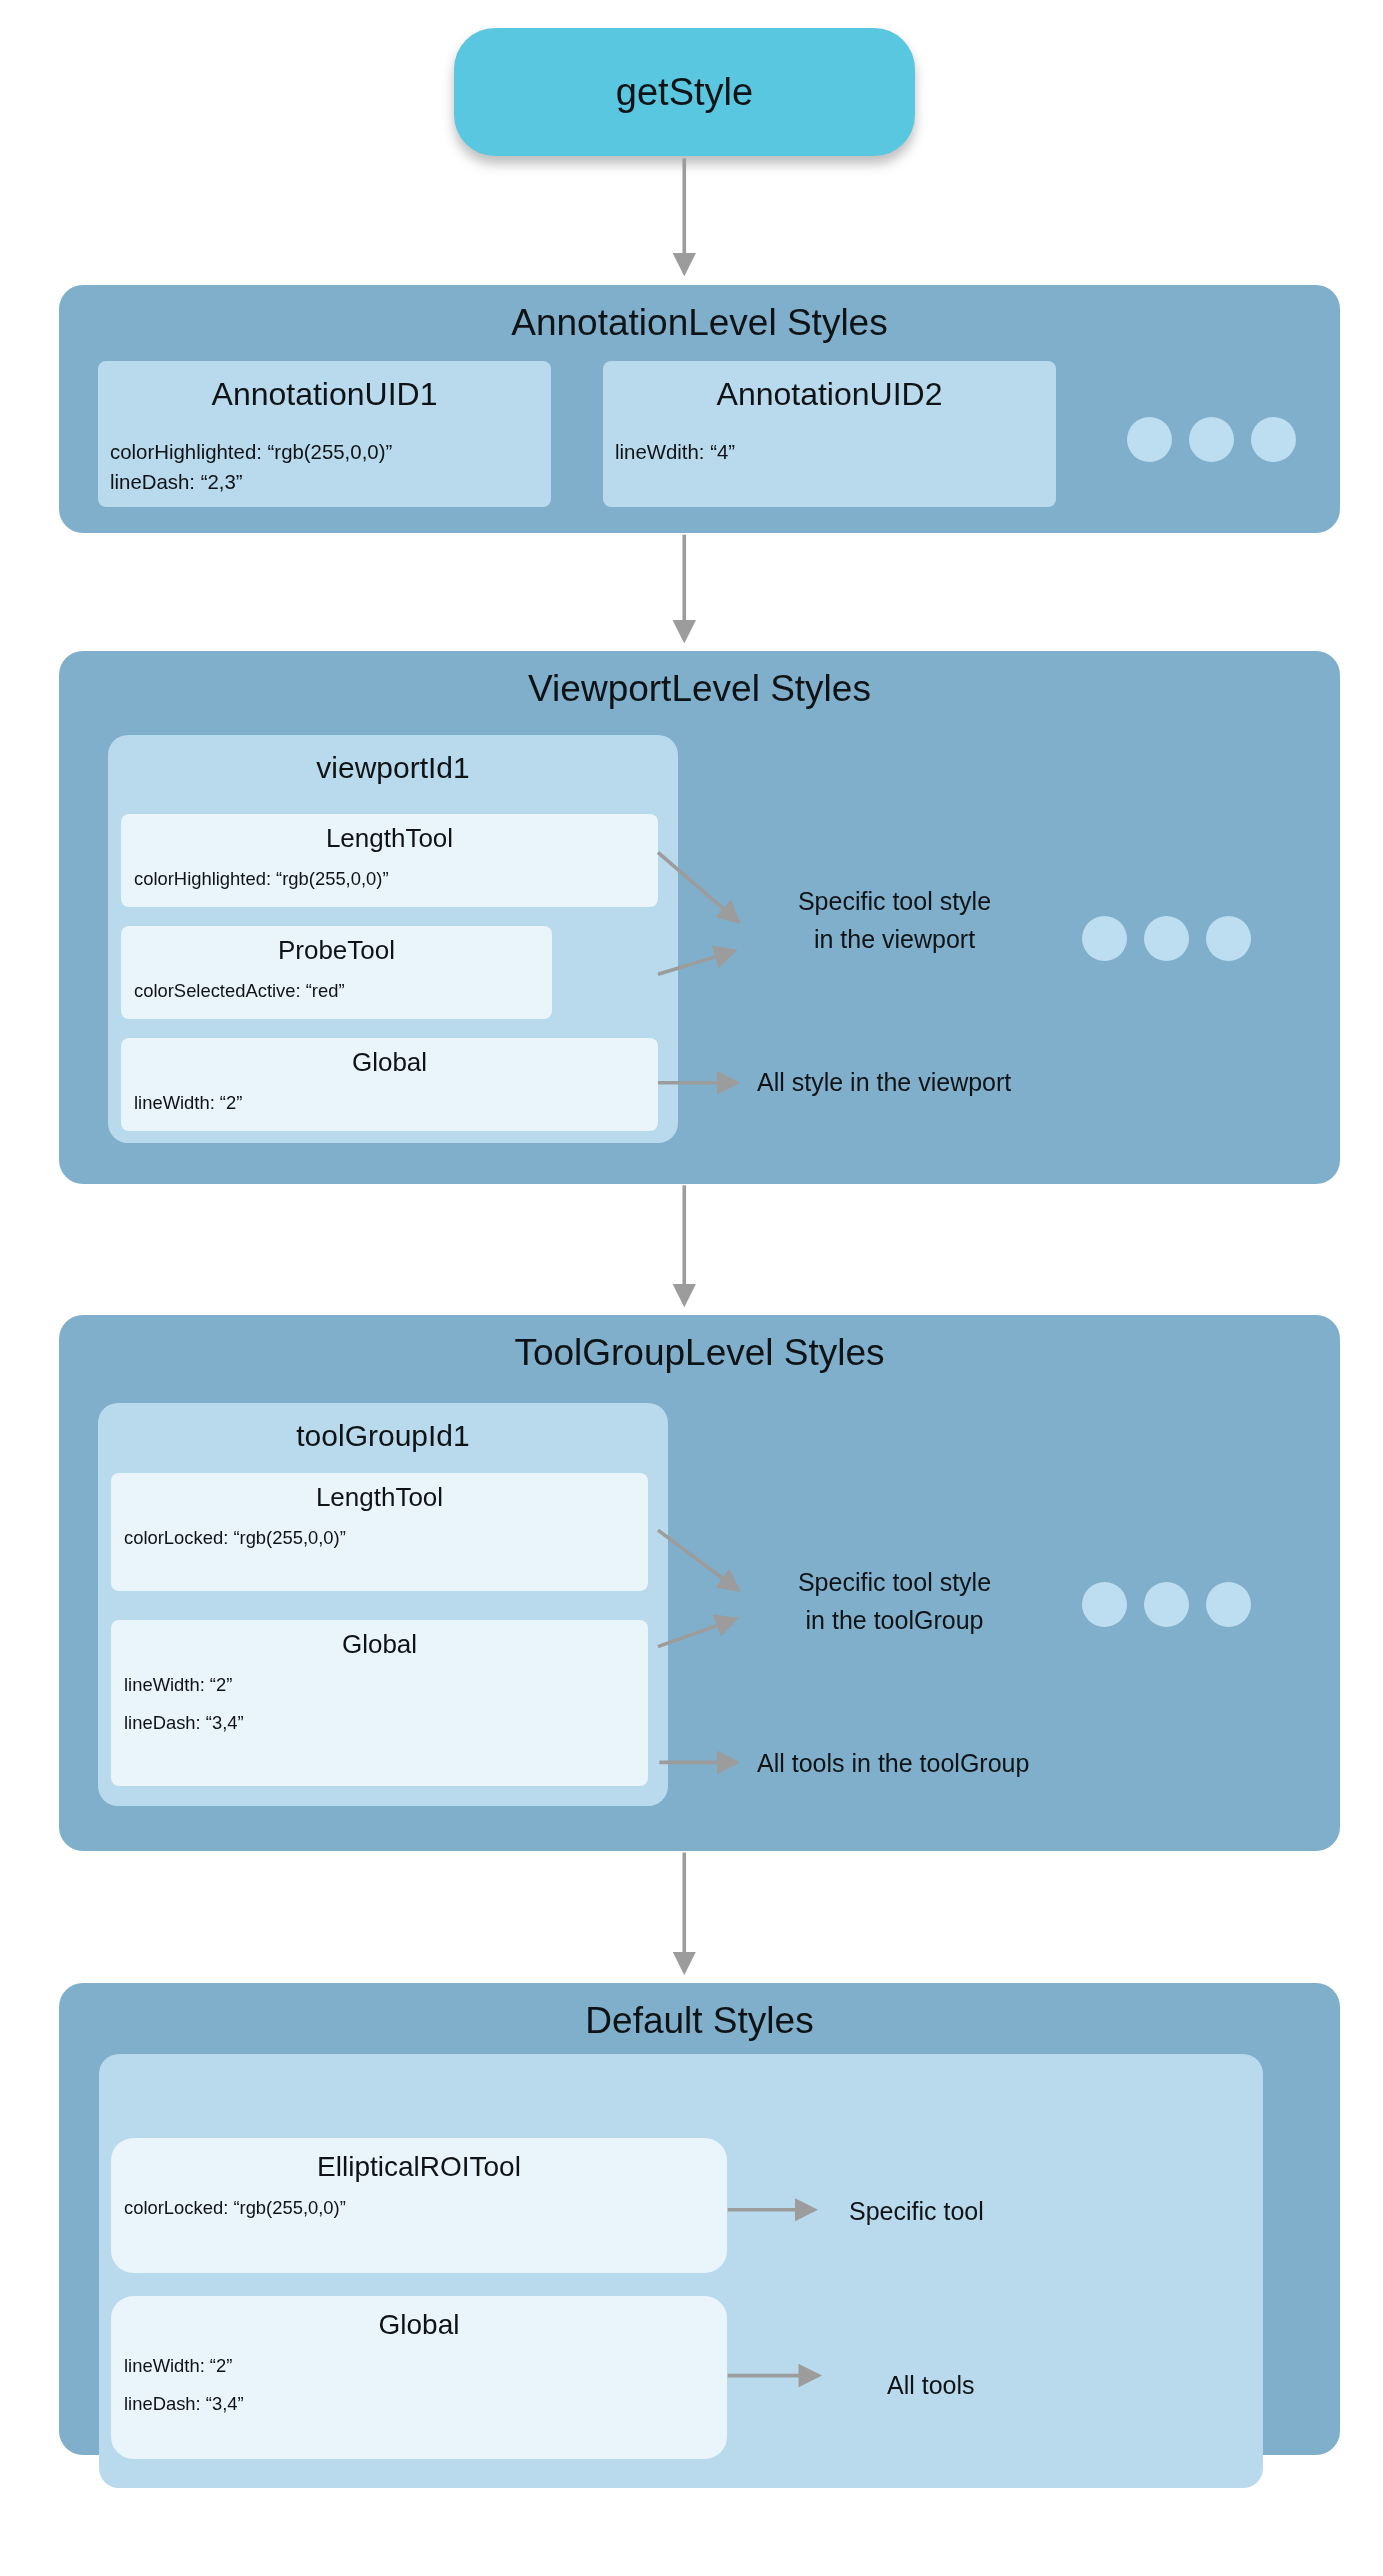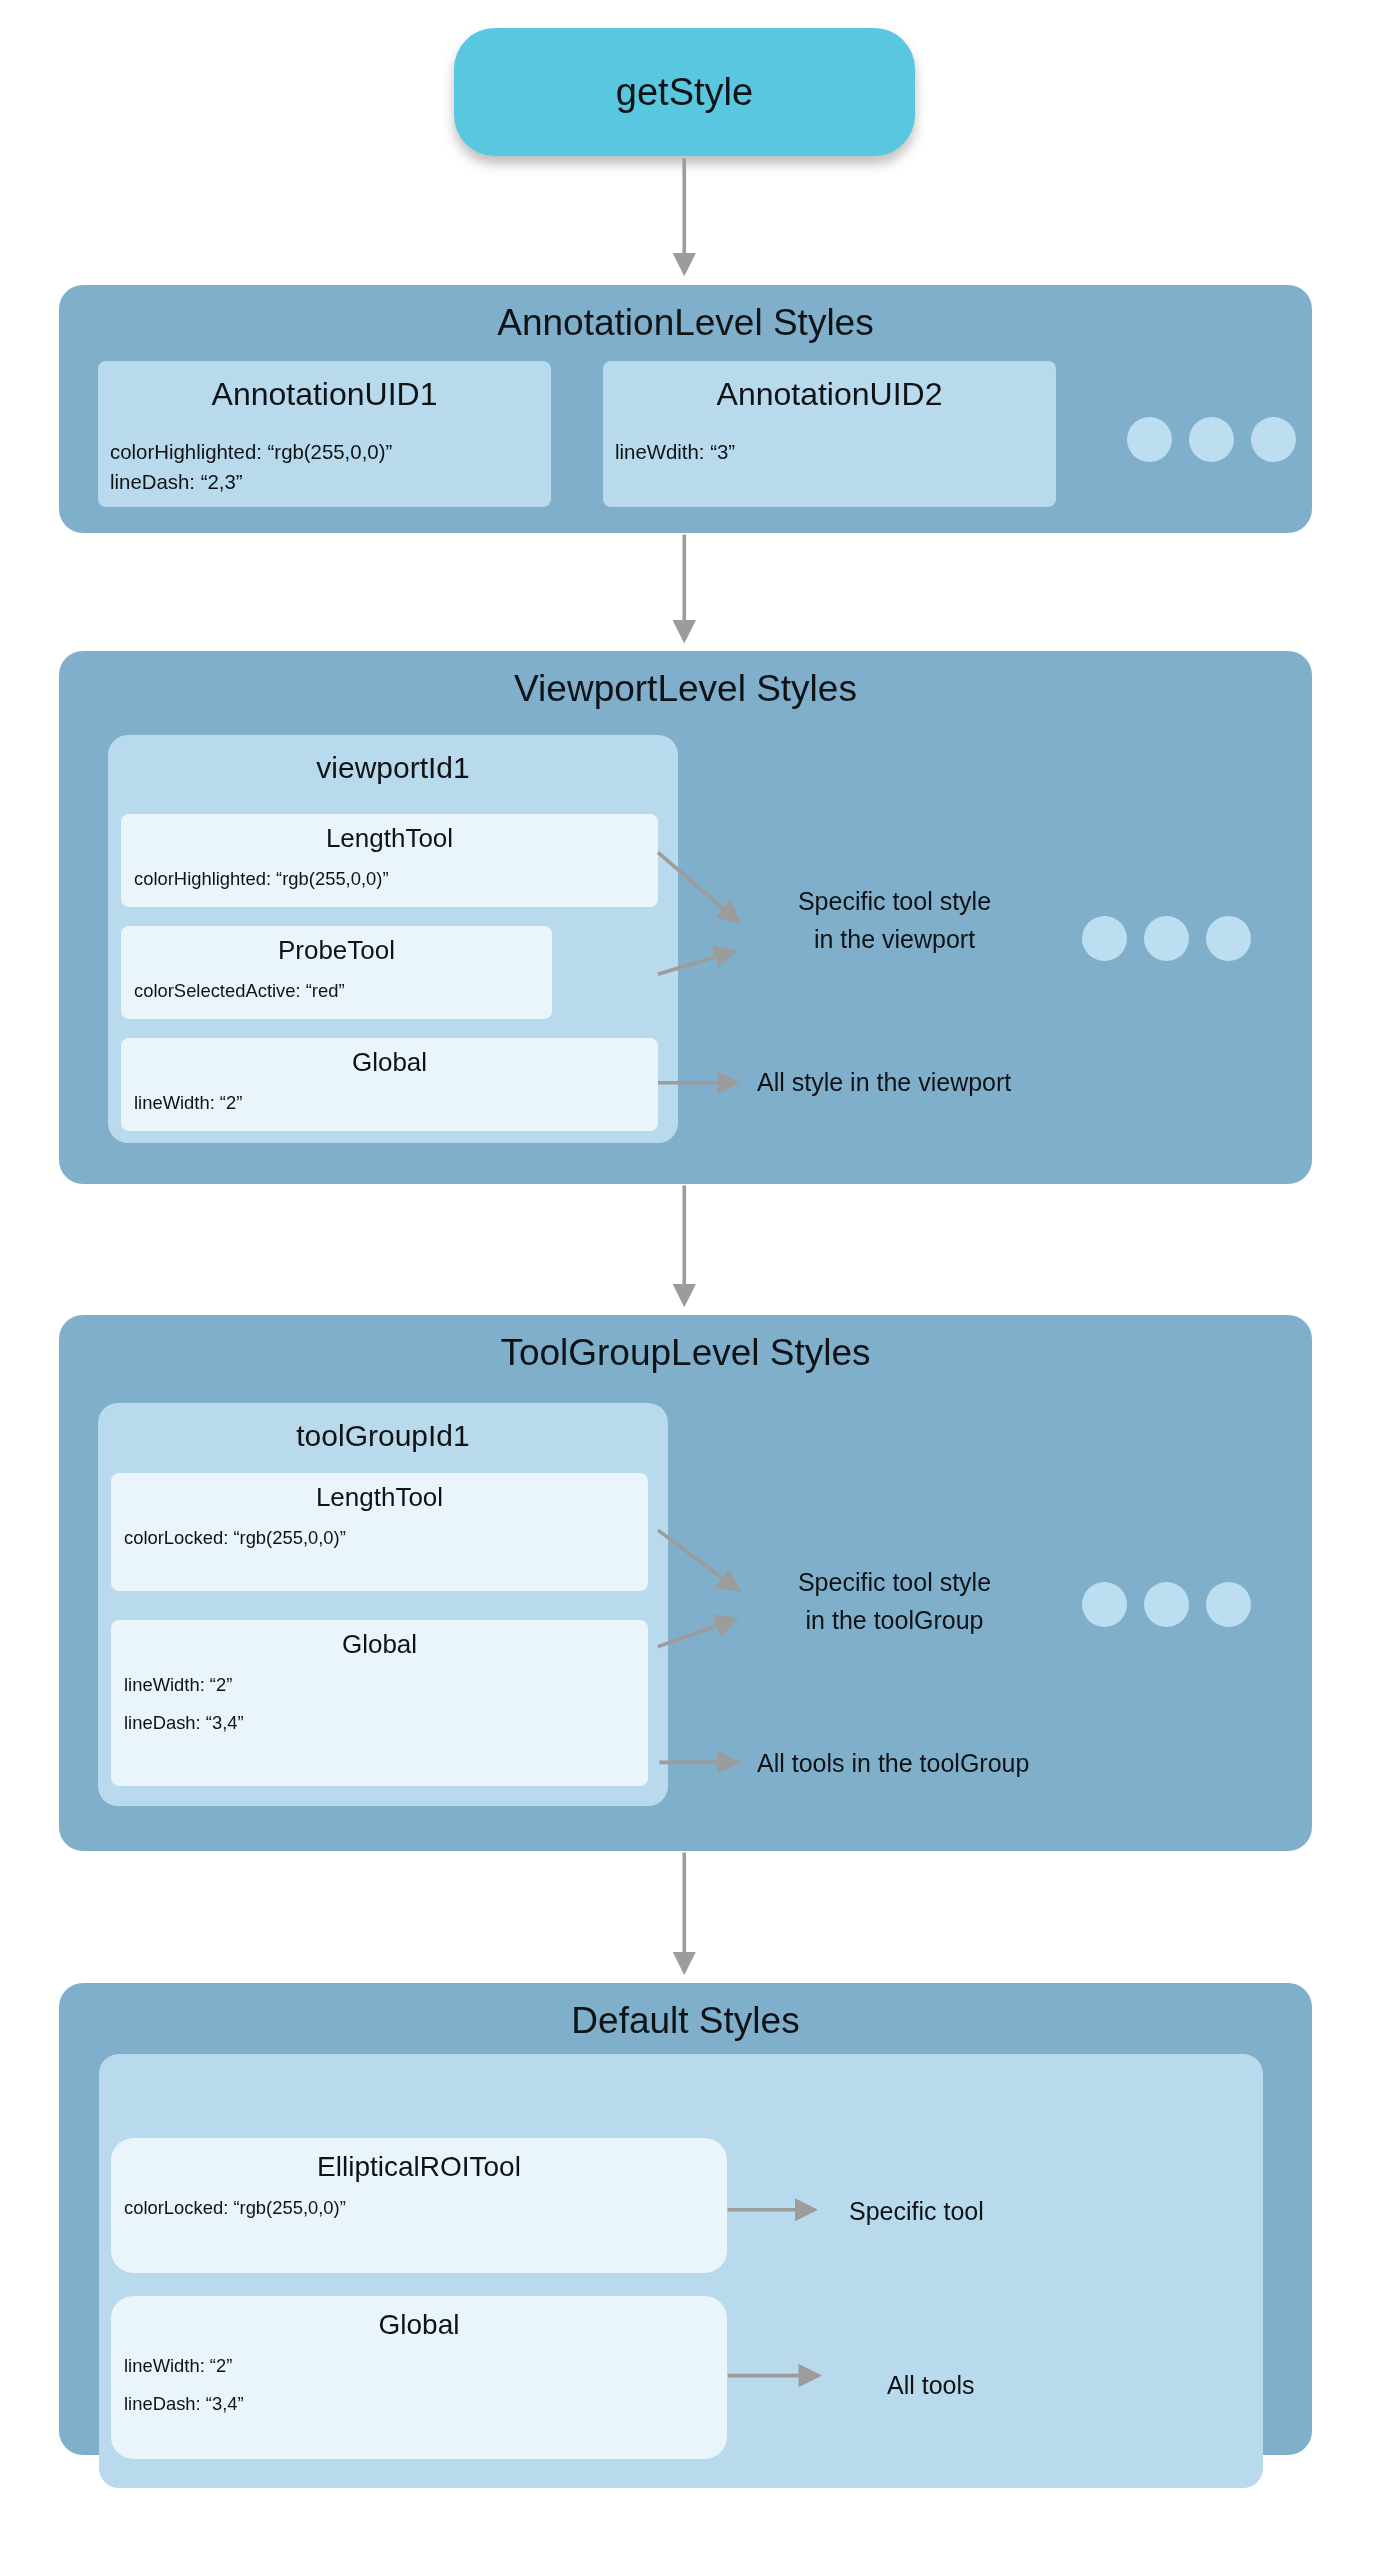--- a/index.html
+++ b/index.html
@@ -18,21 +18,21 @@
     overflow:hidden;
   }
   
   .node{
     position:absolute;left:454px;top:28px;width:461px;height:128px;
     background:var(--node-fill);border-radius:41px;
     display:flex;align-items:center;justify-content:center;
     font-size:38px;box-shadow:0 8px 12px rgba(110,110,110,.45);
   }
   
-  .level{position:absolute;left:59px;width:1253px;background:var(--section-fill);border-radius:24px;}
+  .level{position:absolute;left:59px;width:1253px;background:var(--section-fill);border-radius:24px;padding-left:28px;}
   #level-annotation{top:285px;height:248px;}
   #level-viewport{top:651px;height:533px;}
   #level-toolgroup{top:1315px;height:536px;}
   #level-default{top:1983px;height:472px;}
   .level-title{position:absolute;left:0;right:0;top:17px;text-align:center;font-size:37px;}
   
   .card{position:absolute;background:var(--group-fill);border-radius:8px;box-sizing:border-box;}
   .card--inner{background:var(--card-fill);}
   .card--big{border-radius:22.4px;}
   .card-title{text-align:center;font-size:32px;padding-top:14.5px;}
@@ -71,21 +71,21 @@
       <div class="card-title">AnnotationUID1</div>
       <div class="card-props">
         <div class="prop">colorHighlighted: “rgb(255,0,0)”</div>
         <div class="prop">lineDash: “2,3”</div>
       </div>
     </div>
 
     <div class="card" style="left:544px;top:76px;width:453px;height:146px;">
       <div class="card-title">AnnotationUID2</div>
       <div class="card-props">
-        <div class="prop">lineWdith: “3”</div>
+        <div class="prop">lineWdith: “4”</div>
       </div>
     </div>
 
     <div class="dots" style="left:1068px;top:132px;">
       <span class="dot"></span>
       <span class="dot"></span>
       <span class="dot"></span>
     </div>
   </section>
 

